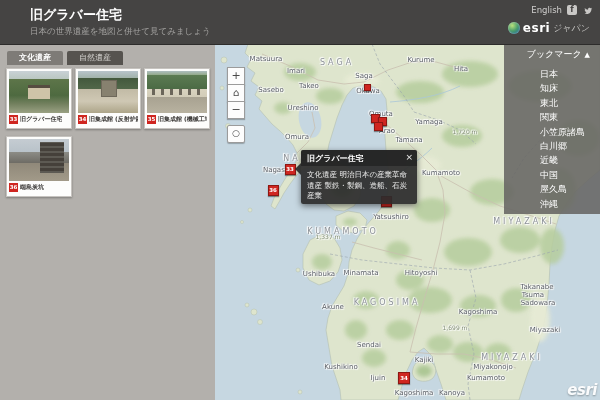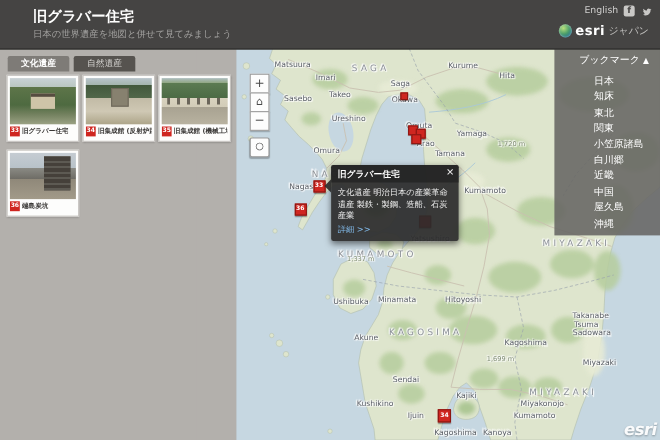--- a/index.html
+++ b/index.html
@@ -256,21 +256,21 @@
         <span class="mlabel region" style="left: 309px; top: 177px;">MIYAZAKI</span>
         <span class="mlabel region" style="left: 297px; top: 313px;">MIYAZAKI</span>
         <span class="mlabel city" style="left: 51px; top: 15px;">Matsuura</span>
         <span class="mlabel city" style="left: 81px; top: 27px;">Imari</span>
         <span class="mlabel city" style="left: 56px; top: 46px;">Sasebo</span>
         <span class="mlabel city" style="left: 94px; top: 42px;">Takeo</span>
         <span class="mlabel city" style="left: 149px; top: 32px;">Saga</span>
         <span class="mlabel city" style="left: 153px; top: 47px;">Okawa</span>
         <span class="mlabel city" style="left: 206px; top: 16px;">Kurume</span>
         <span class="mlabel city" style="left: 246px; top: 25px;">Hita</span>
-        <span class="mlabel city" style="left: 102px; top: 64px;">Ureshino</span>
+        <span class="mlabel city" style="left: 88px; top: 64px;">Ureshino</span>
         <span class="mlabel city" style="left: 82px; top: 93px;">Omura</span>
         <span class="mlabel city" style="left: 166px; top: 70px;">Omuta</span>
         <span class="mlabel city" style="left: 172px; top: 87px;">Arao</span>
         <span class="mlabel city" style="left: 214px; top: 78px;">Yamaga</span>
         <span class="mlabel city" style="left: 194px; top: 96px;">Tamana</span>
         <span class="mlabel city" style="left: 226px; top: 129px;">Kumamoto</span>
         <span class="mlabel city" style="left: 64px; top: 126px;">Nagasaki</span>
         <span class="mlabel city" style="left: 176px; top: 173px;">Yatsushiro</span>
         <span class="mlabel city" style="left: 206px; top: 229px;">Hitoyoshi</span>
         <span class="mlabel city" style="left: 146px; top: 229px;">Minamata</span>
@@ -308,21 +308,20 @@
       <div class="cbtn">+</div>
       <div class="cbtn home">⌂</div>
       <div class="cbtn">−</div>
       <div class="cbtn locate">○</div>
     </div>
 
     <div class="popup">
       <div class="ptitle">旧グラバー住宅</div>
       <div class="pclose">×</div>
       <div class="pbody">文化遺産 明治日本の産業革命遺産 製鉄・製鋼、造船、石炭産業</div>
-      <a class="plink">詳細 &gt;&gt;</a>
     </div>
 
     <div class="bms">
       <div class="bmh">
         <span>ブックマーク</span>
         <span class="tri">▲</span>
       </div>
       <ul id="bm-list">
           <li>日本</li>
           <li>知床</li>

